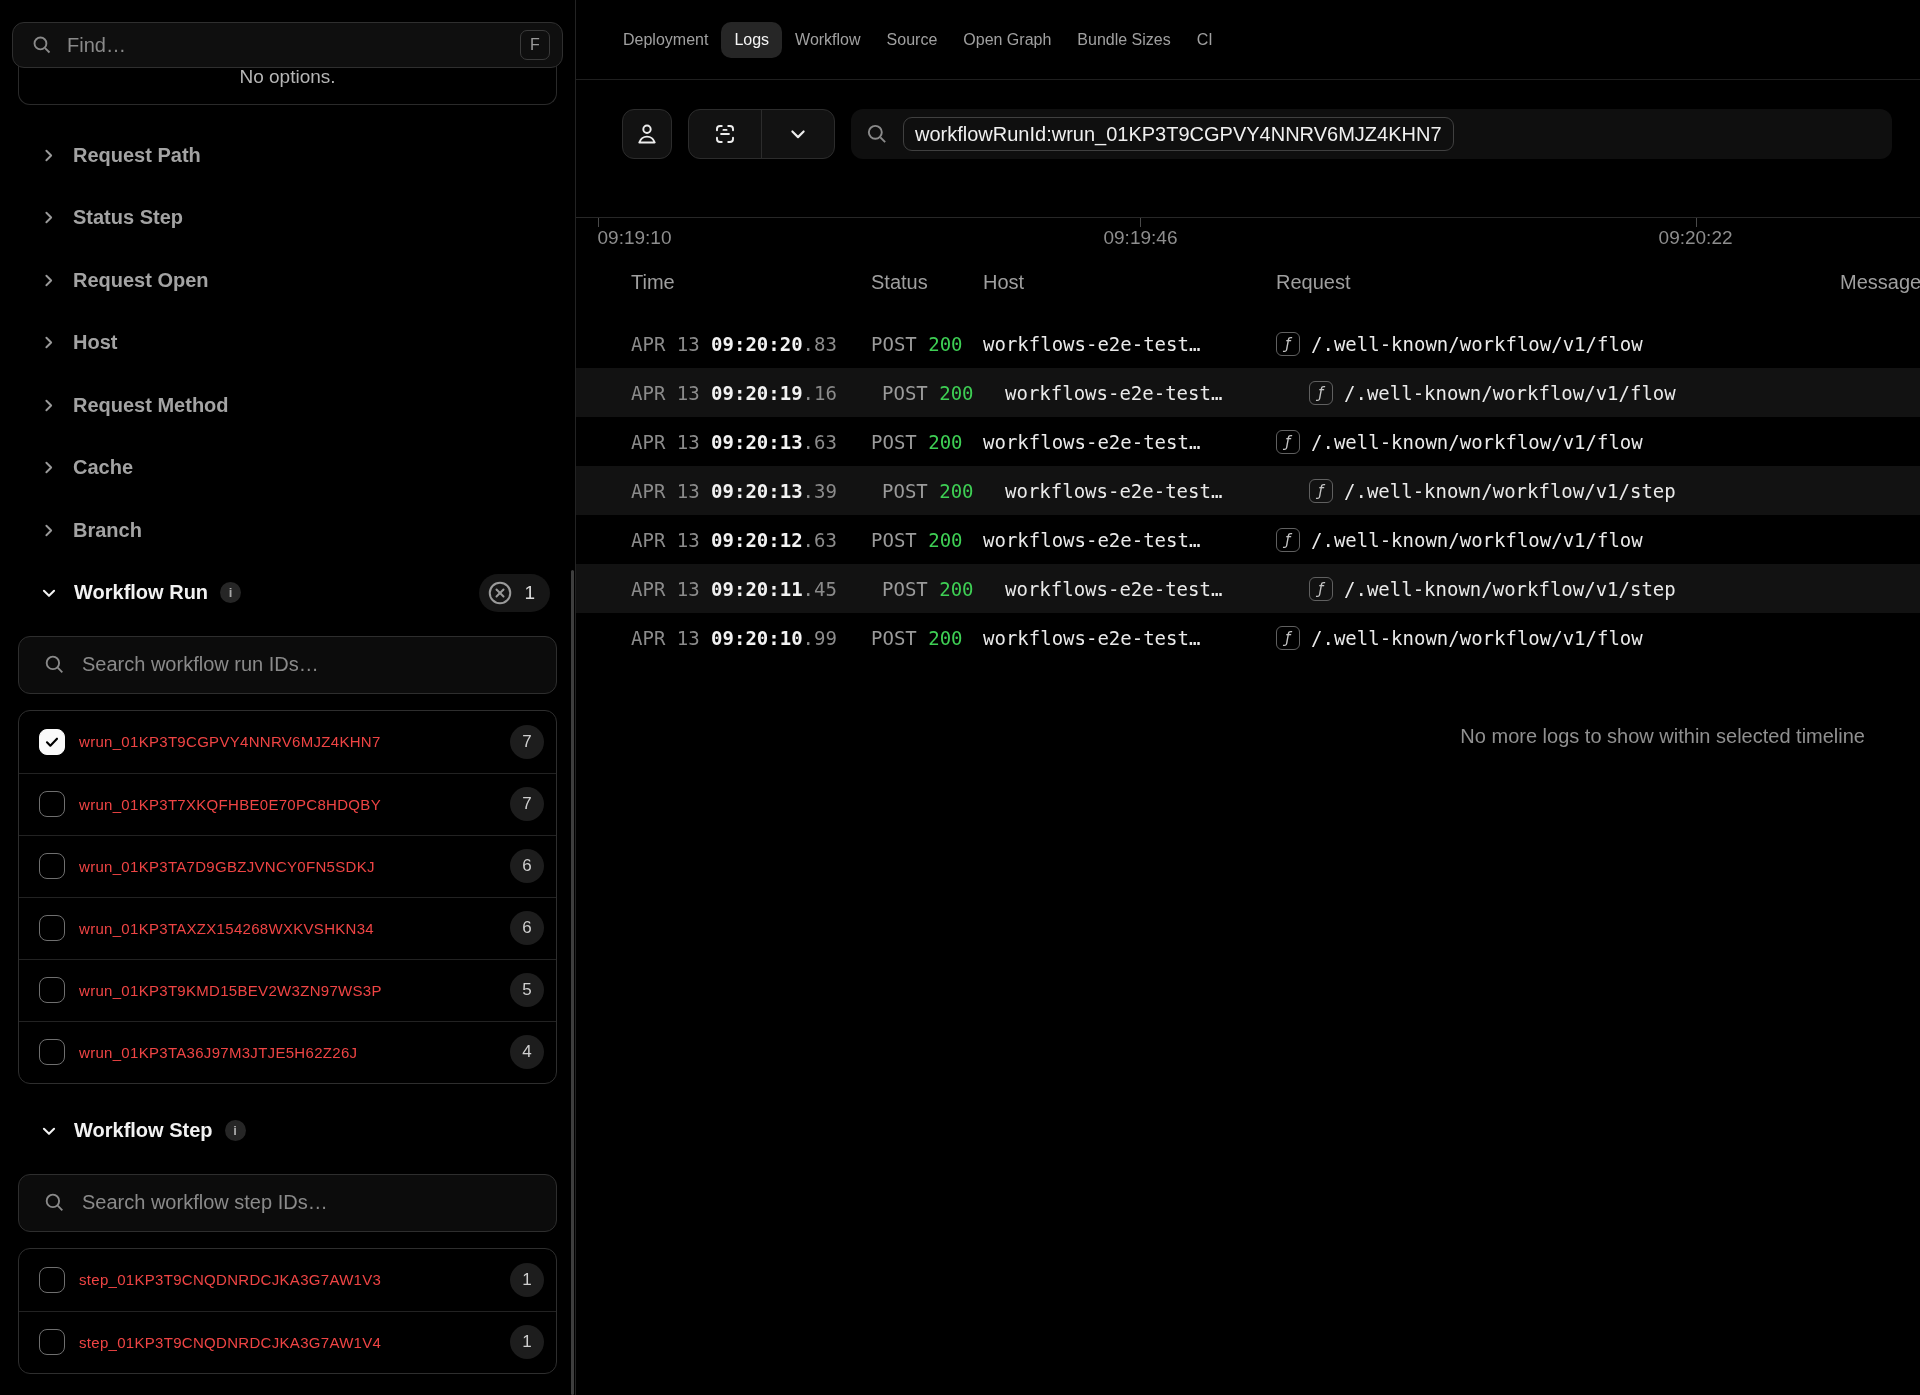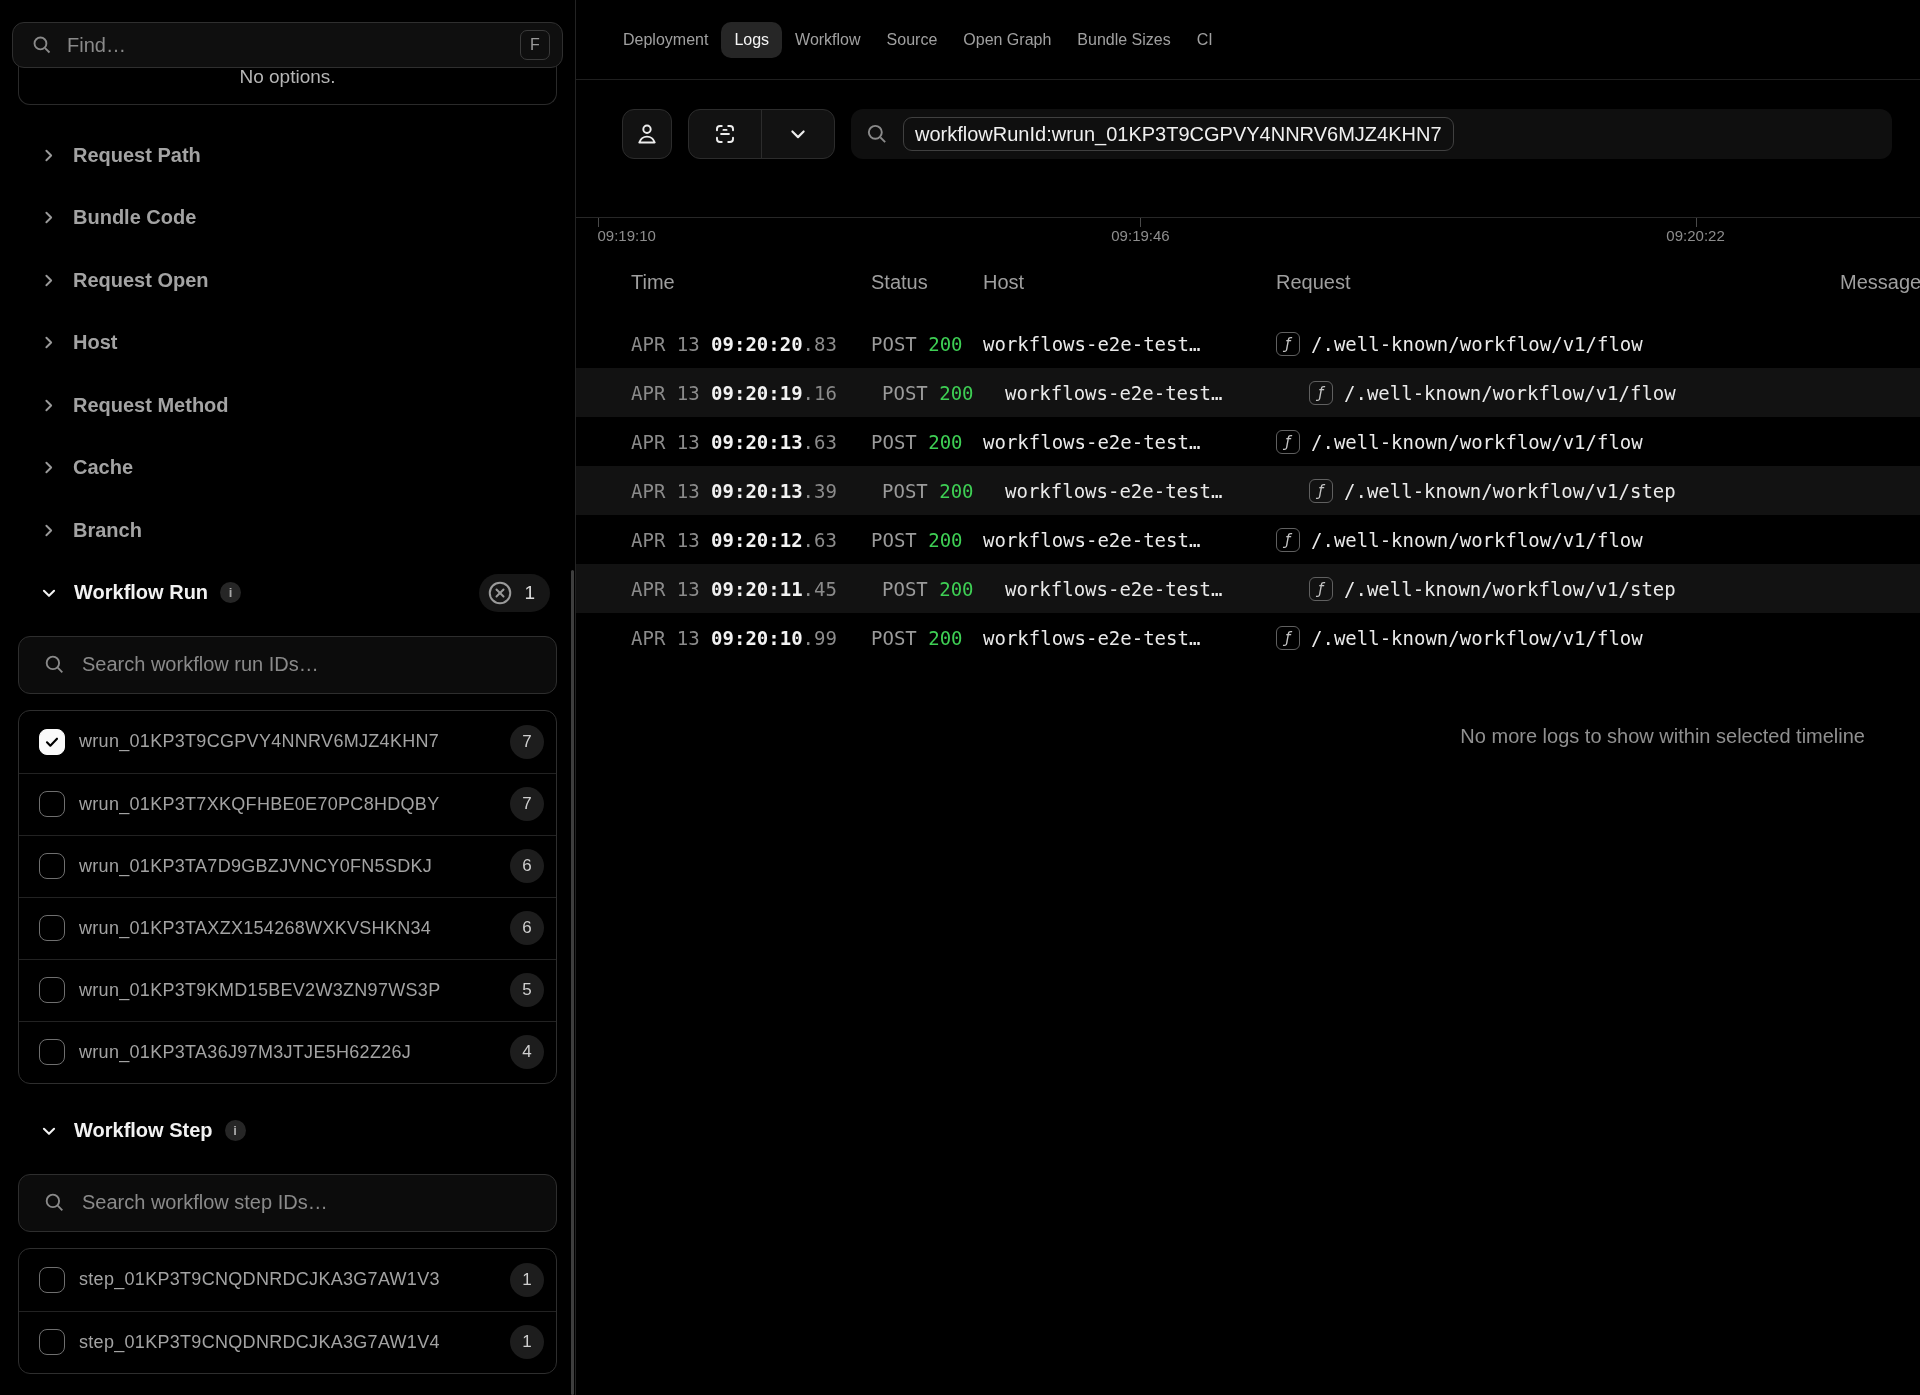--- a/index.html
+++ b/index.html
@@ -36,21 +36,21 @@
   .clear-pill .num { color:#dcdcdc; font-size:19px; }
   .side-search { margin:12px 18px 0; height:58px; background:#0c0c0c; border:1px solid #2e2e2e;
                  border-radius:12px; display:flex; align-items:center; gap:16px; padding:0 0 0 24px; }
   .side-search input { flex:1; background:transparent; border:none; outline:none; color:#ededed;
                        font-size:20px; font-family:inherit; }
   .side-search input::placeholder { color:#8a8a8a; }
   .id-list { margin:16px 18px 0; border:1px solid #2e2e2e; border-radius:12px; overflow:hidden; }
   .id-row { height:62px; display:flex; align-items:center; padding:0 12px 0 20px; gap:14px;
             cursor:pointer; }
   .id-row + .id-row { border-top:1px solid #222; }
-  .id-row .id { color:#a3a3a3; font-size:18px; letter-spacing:.3px; flex:1; white-space:nowrap; }
+  .id-row .id { color:#ef4444; font-size:15px; letter-spacing:.3px; flex:1; white-space:nowrap; }
   .checkbox { width:26px; height:26px; border-radius:8px; border:1.5px solid #6f6f6f;
               background:transparent; display:flex; align-items:center; justify-content:center;
               flex-shrink:0; }
   .checkbox svg { display:none; }
   .checkbox.checked { background:#fafafa; border-color:#fafafa; }
   .checkbox.checked svg { display:block; }
   .count-badge { width:34px; height:34px; border-radius:50%; background:#1d1d1d; color:#cfcfcf;
                  font-size:17px; display:flex; align-items:center; justify-content:center;
                  flex-shrink:0; }
   .side-scrollbar { position:absolute; right:1px; top:570px; width:3px; height:825px;
@@ -71,21 +71,21 @@
                border-radius:12px; display:flex; flex-shrink:0; }
   .split-half { flex:1; display:flex; align-items:center; justify-content:center; cursor:pointer; }
   .split-half + .split-half { border-left:1px solid #2c2c2c; }
   .log-search { flex:1; height:50px; background:#0f0f0f; border-radius:12px; display:flex;
                 align-items:center; gap:14px; padding:0 14px; }
   .filter-chip { height:34px; border:1px solid #404040; border-radius:9px; padding:0 11px;
                  display:flex; align-items:center; color:#f0f0f0; font-size:20px;
                  white-space:nowrap; cursor:pointer; }
   .timeline { margin-top:58px; border-top:1px solid #272727; position:relative; height:42px; }
   .tl-tick { position:absolute; top:0; width:1px; height:9px; background:#4a4a4a; }
-  .tl-label { position:absolute; top:9px; color:#8d8d8d; font-size:15px; white-space:nowrap; }
+  .tl-label { position:absolute; top:9px; color:#8d8d8d; font-size:19px; white-space:nowrap; }
   .tl-label.centered { transform:translateX(-50%); }
   .grid-cols { display:grid; grid-template-columns:240px 112px 293px 1fr 80px; padding-left:55px; }
   .table-header { height:46px; align-items:center; color:#9f9f9f; font-size:20px; }
   .table-header .right { text-align:right; padding-right:15px; }
   .log-rows { margin-top:14px; }
   .log-row { height:49px; align-items:center; font-family:"DejaVu Sans Mono", monospace;
              font-size:19px; cursor:pointer; }
   .log-row.hl { background:var(--row-highlight, #121212);gap:11px; }
   .c-dim { color:#8b8b8b; }
   .c-time { color:#f2f2f2; font-weight:700; }
@@ -124,21 +124,21 @@
       </svg>
     </span>
     <span class="label">Request Path</span>
   </div>
       <div class="filter-section">
     <span>
       <svg width="17" height="17" viewBox="0 0 16 16" fill="none" stroke="#9a9a9a" stroke-width="1.8" stroke-linecap="round" stroke-linejoin="round">
         <path d="M6 3.5 10.5 8 6 12.5"></path>
       </svg>
     </span>
-    <span class="label">Bundle Code</span>
+    <span class="label">Status Step</span>
   </div>
       <div class="filter-section">
     <span>
       <svg width="17" height="17" viewBox="0 0 16 16" fill="none" stroke="#9a9a9a" stroke-width="1.8" stroke-linecap="round" stroke-linejoin="round">
         <path d="M6 3.5 10.5 8 6 12.5"></path>
       </svg>
     </span>
     <span class="label">Request Open</span>
   </div>
       <div class="filter-section">

